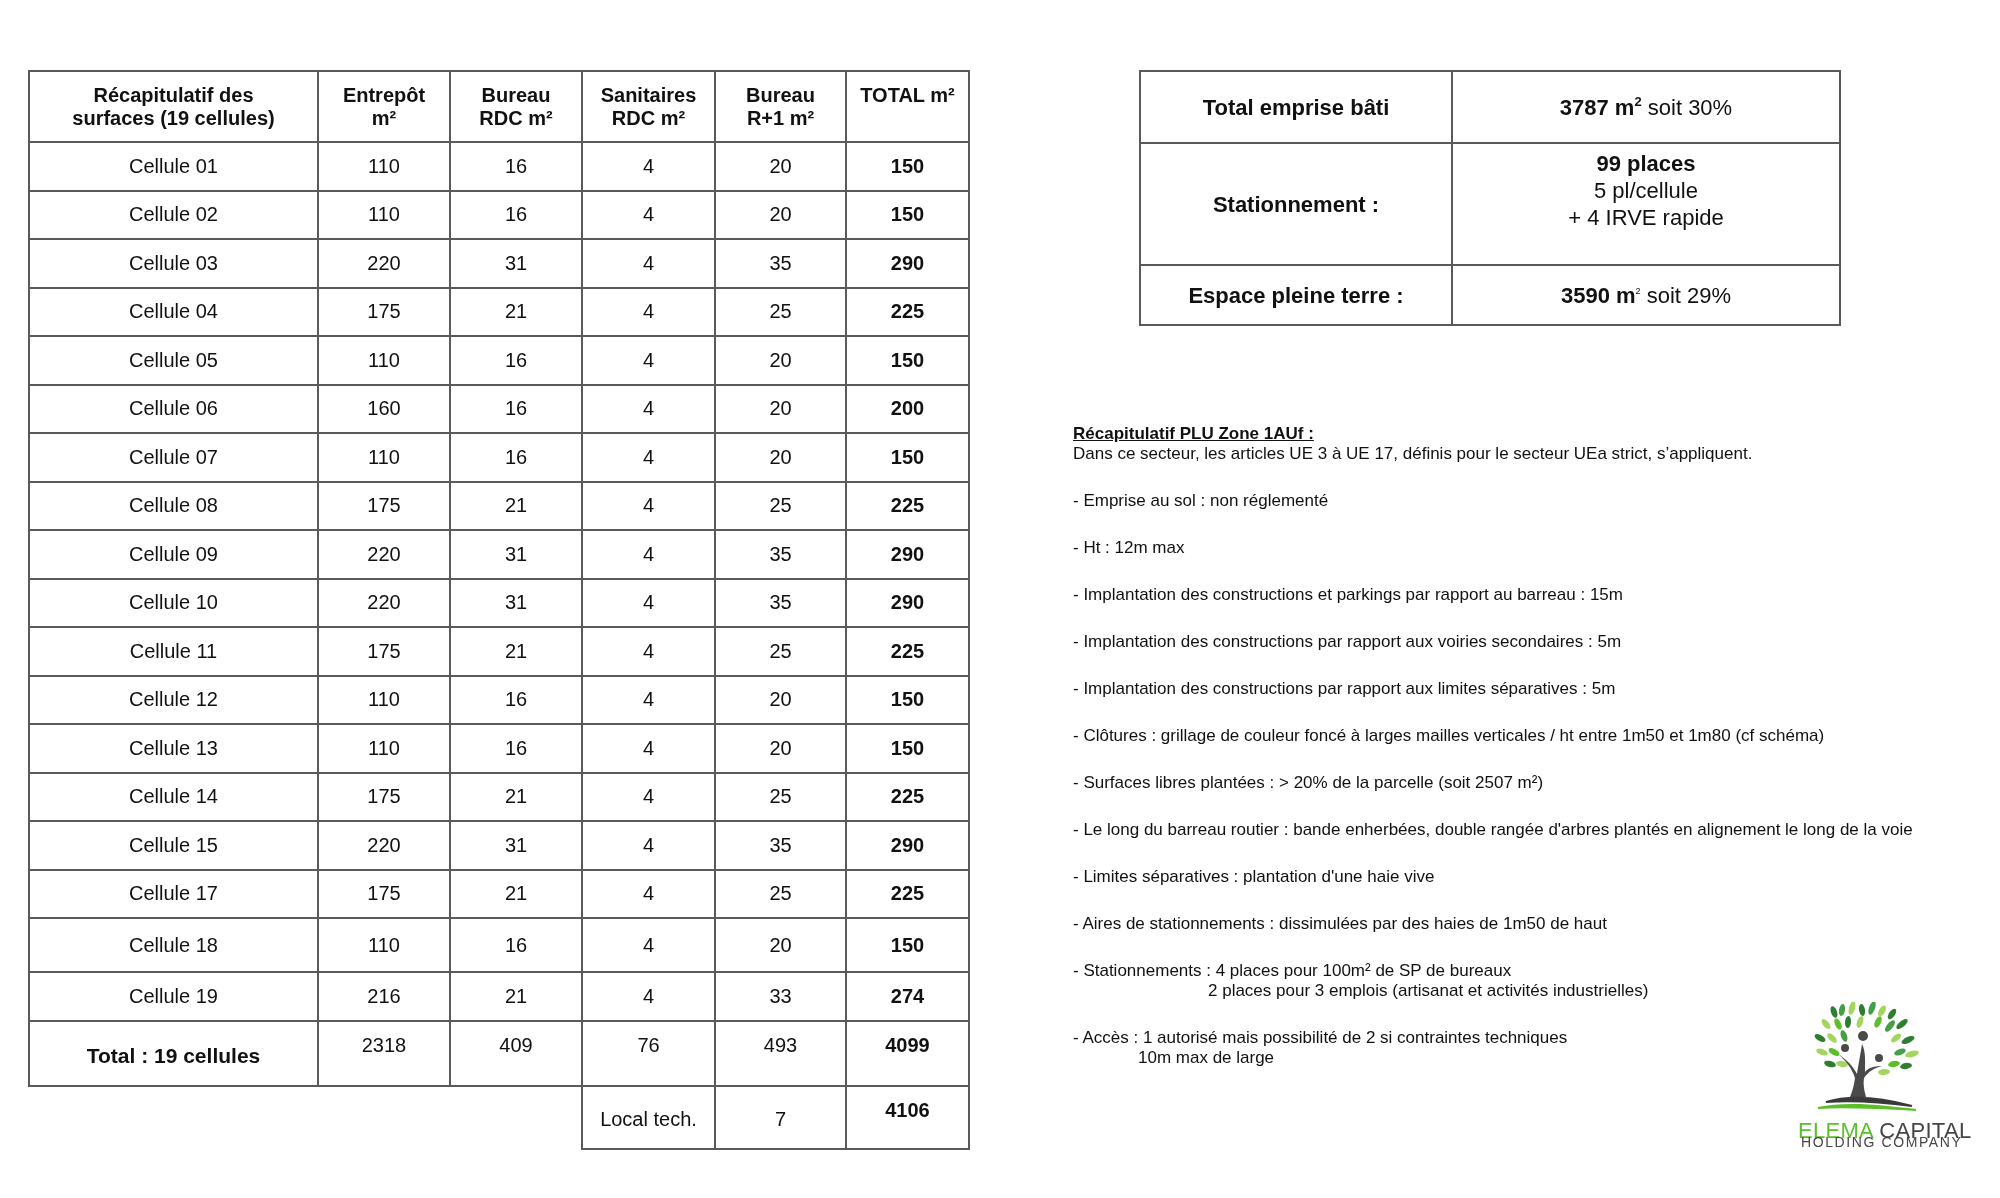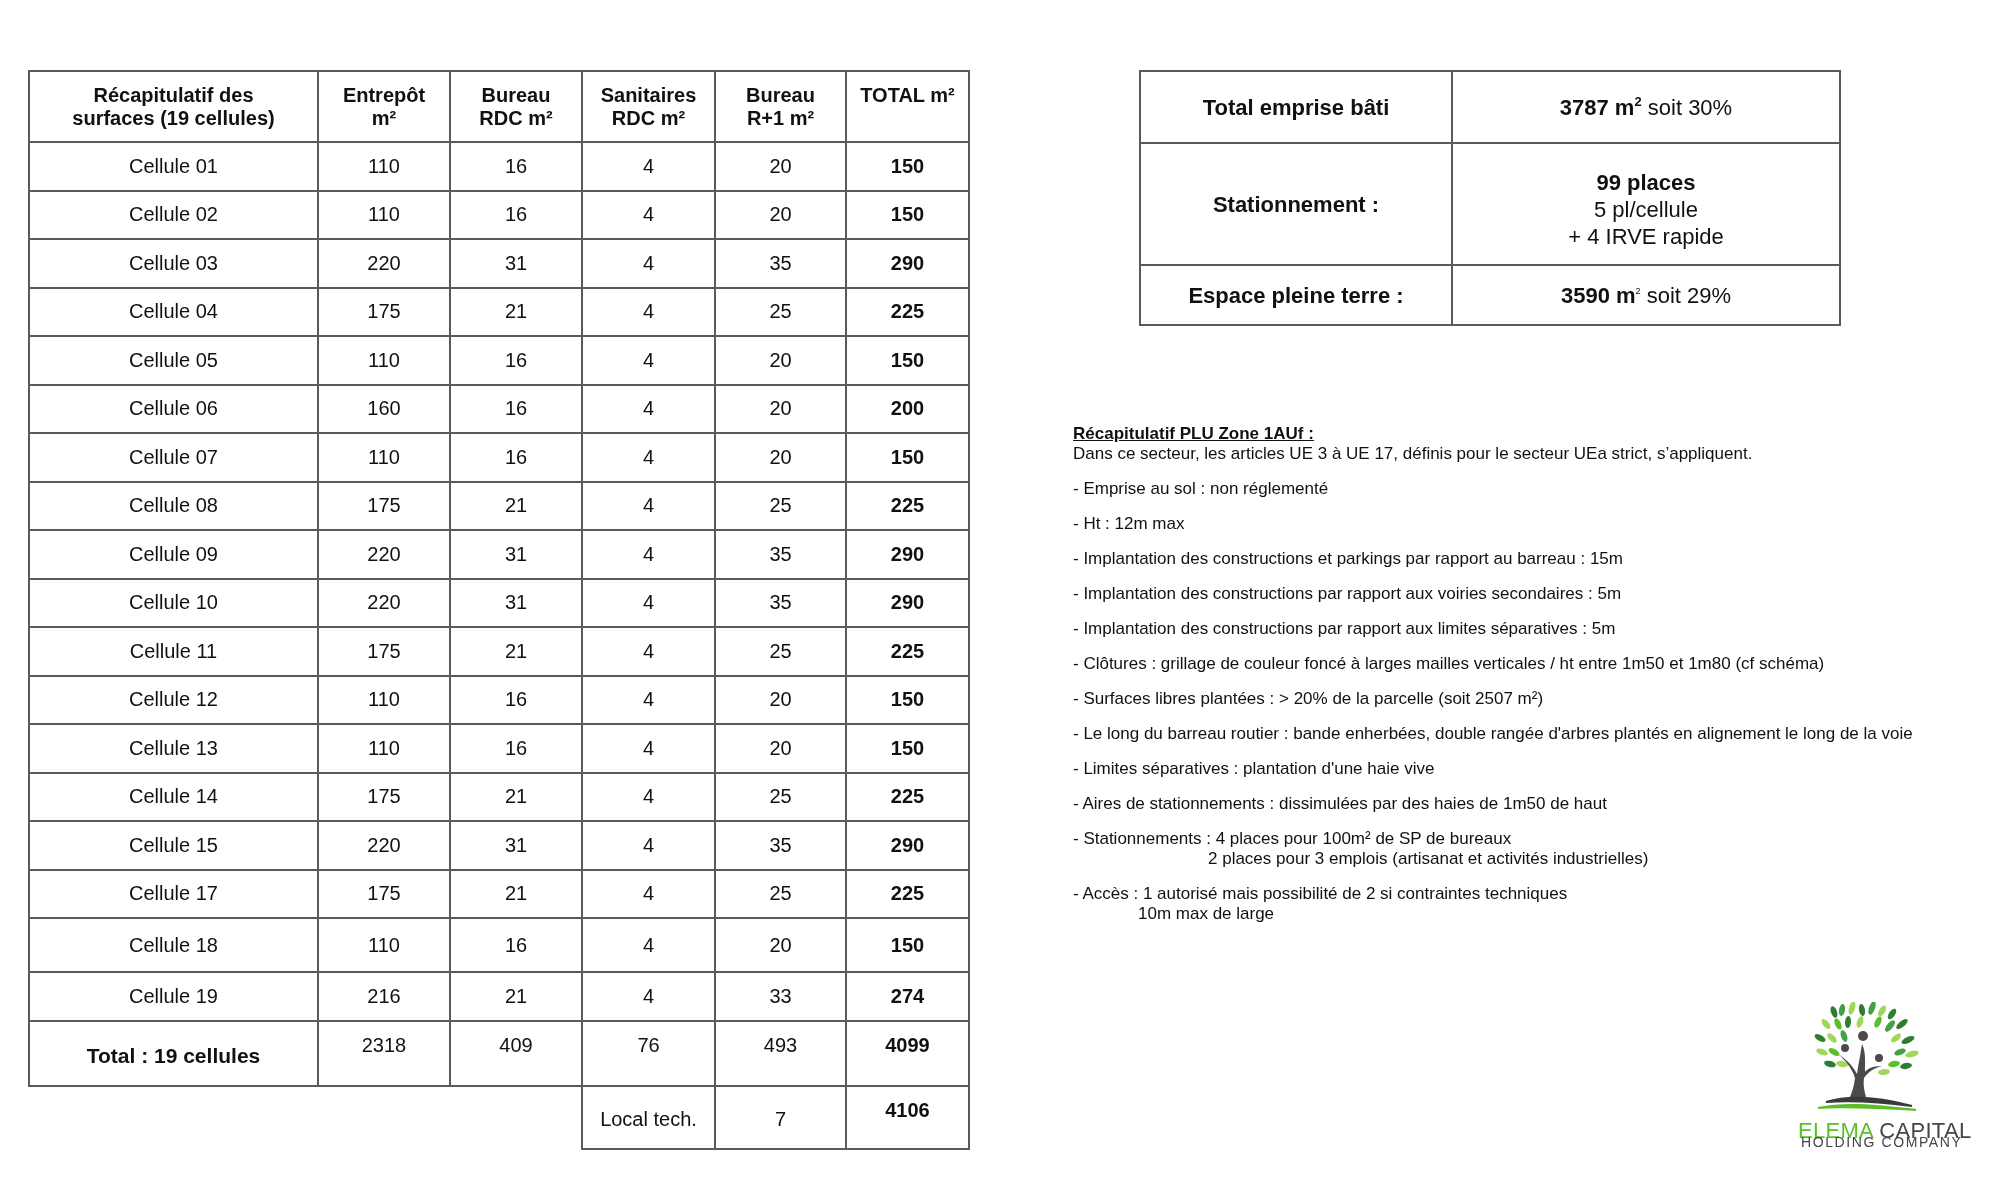--- a/index.html
+++ b/index.html
@@ -77,21 +77,21 @@
     font-size: 17px;
     line-height: 20px;
     color: #111;
   }
   .plu .title {
     font-weight: bold;
     text-decoration: underline;
     display: block;
   }
   .plu .intro { display: block; }
-  .plu .item { display: block; margin-top: 15px; }
+  .plu .item { display: block; margin-top: 27px; }
   .plu .item .sub { display: block; }
   .plu .item .indent-1 { padding-left: 135px; }
   .plu .item .indent-2 { padding-left: 65px; }
 
   
   .logo {
     position: absolute;
     left: 1790px;
     top: 1000px;
     width: 170px;
@@ -316,21 +316,21 @@
   </colgroup>
   <tbody>
       <tr style="height:72px;">
     <td class="key">Total emprise bâti</td>
     <td>
       <span class="strong">3787 m</span><sup class="strong">2</sup><span> soit 30%</span>
     </td>
   </tr>
   <tr style="height:122px;">
     <td class="key">Stationnement :</td>
-    <td style="vertical-align:top;padding-top:25px;margin-left:46px;">
+    <td style="vertical-align:top;padding-top:6px;margin-left:46px;">
       <span class="line strong">99 places</span>
       <span class="line">5 pl/cellule</span>
       <span class="line">+ 4 IRVE rapide</span>
     </td>
   </tr>
   <tr style="height:60px;">
     <td class="key">Espace pleine terre :</td>
     <td>
       <span class="strong">3590 m</span><sup style="font-size:9px;">2</sup><span> soit 29%</span>
     </td>

